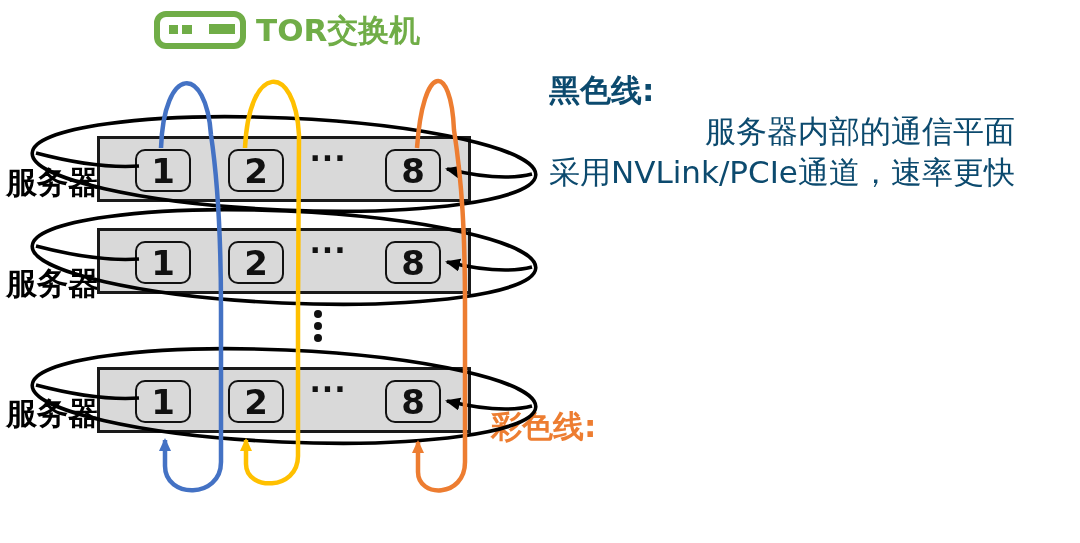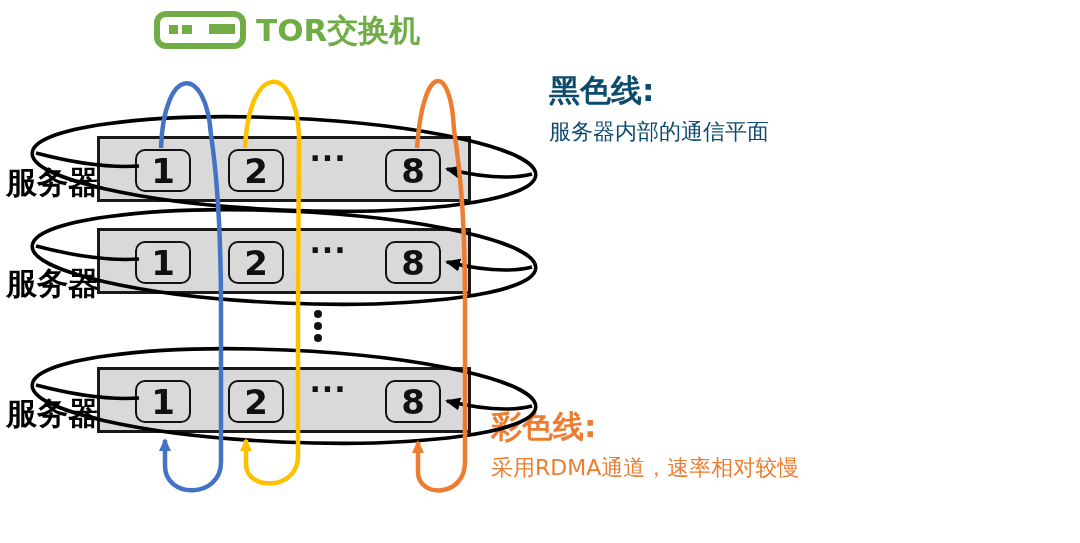--- a/index.html
+++ b/index.html
@@ -45,21 +45,21 @@
   }
   .server-label {
     position: absolute; left: 6px; width: 95px;
     font-size: 31px; font-weight: bold; color: #000000;
     line-height: 38px; white-space: nowrap;
   }
   .lbl1 { top: 163px; } .lbl2 { top: 264px; } .lbl3 { top: 394px; }
   
   .legend { position: absolute; white-space: nowrap; }
   .legend .hd { font-size: 31px; font-weight: bold; line-height: 41px; }
-  .legend .ln { font-size: 22px; font-weight: normal; line-height: 41px; text-align: right; }
+  .legend .ln { font-size: 31px; font-weight: normal; line-height: 41px; text-align: right; }
   .legend-black { left: 549px; top: 70px; color: #0c4a6e; }
   .legend-color { left: 491px; top: 406px; color: #ED7D31; }
   
   .lines-layer {
     position: absolute; left: 0; top: 0; width: 1080px; height: 543px;
     pointer-events: none;
   }
 </style>
 </head>
 <body>
@@ -115,24 +115,24 @@
       </div>
     <div class="gpu-dots">···</div>
     <div class="gpu-box g8">
         <span>8</span>
       </div>
   </div>
 
   <div class="legend legend-black">
     <div class="hd">黑色线:</div>
     <div class="ln">服务器内部的通信平面</div>
+    <div class="ln">采用NVLink/PCIe通道，速率更快</div>
   </div>
   <div class="legend legend-color">
     <div class="hd">彩色线:</div>
-    <div class="ln">采用RDMA通道，速率相对较慢</div>
   </div>
 
   <svg class="lines-layer" width="1080" height="543" viewBox="0 0 1080 543">
     <defs>
       <marker id="arrK" markerUnits="userSpaceOnUse" markerWidth="17" markerHeight="14" refX="13" refY="6.5" orient="auto">
         <path d="M0,0 L15,6.5 L0,13 z" fill="#000000"></path>
       </marker>
       <marker id="arrB" markerUnits="userSpaceOnUse" markerWidth="16" markerHeight="14" refX="11" refY="6" orient="auto">
         <path d="M0,0 L13,6 L0,12 z" fill="#4472C4"></path>
       </marker>

